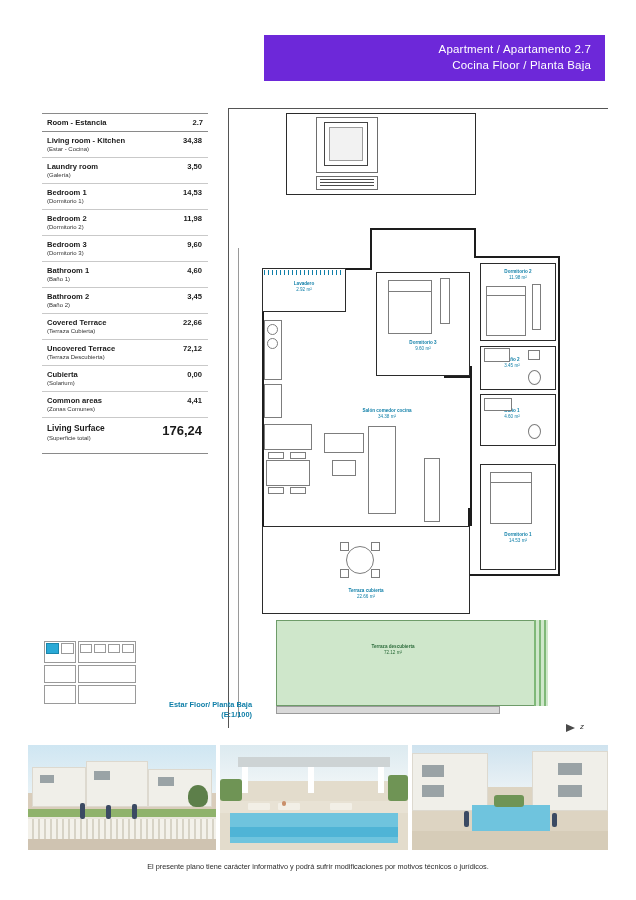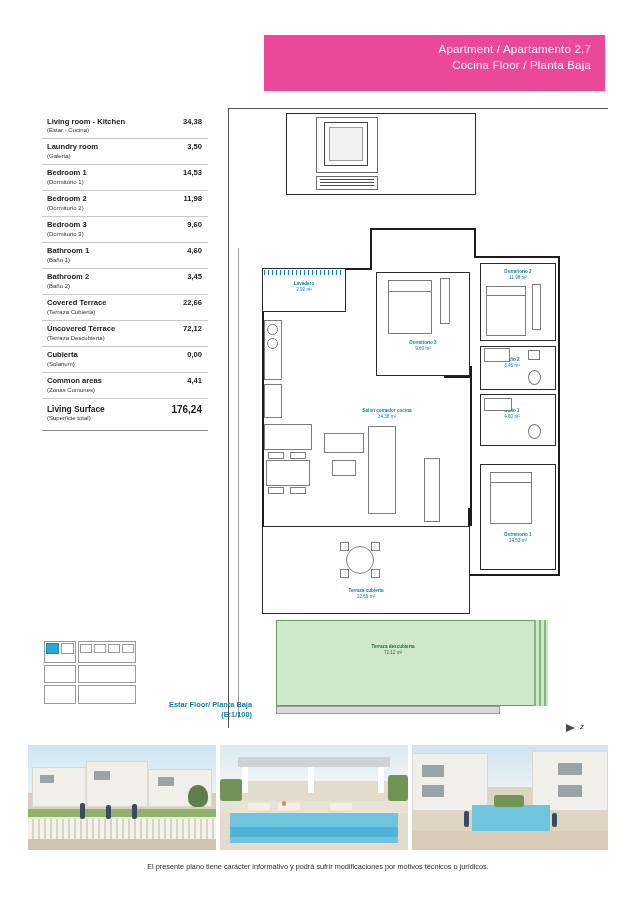--- a/index.html
+++ b/index.html
@@ -16,22 +16,22 @@
     color: #1a1a1a;
     overflow: hidden;
   }
 
   
   .header-band {
     position: absolute;
     left: 264px;
     top: 35px;
     width: 341px;
-    height: 56px;
-    background: #ec4899;
+    height: 46px;
+    background: #6d28d9;
   }
   .header-band .title-line {
     position: absolute;
     right: 14px;
     color: #ffffff;
     font-size: 11.5px;
     letter-spacing: 0.2px;
     text-align: right;
     white-space: nowrap;
   }
@@ -83,21 +83,21 @@
   .surface-table tr.head td {
     padding: 4px 5px;
   }
   .surface-table tr.head .name { font-size: 7.6px; }
   .surface-table tr.total {
     border-top: 1px solid #8a8a8a;
     border-bottom: 1px solid #8a8a8a;
   }
   .surface-table tr.total td.label { padding-top: 5px; padding-bottom: 5px; }
   .surface-table tr.total .name { font-size: 8.4px; }
-  .surface-table tr.total td.value { font-size: 10px; padding-top: 5px; padding-bottom: 15px;}
+  .surface-table tr.total td.value { font-size: 13px; padding-top: 5px; padding-bottom: 15px;}
 
   
   .plan {
     position: absolute;
     left: 228px;
     top: 108px;
     width: 380px;
     height: 620px;
   }
   .plan .frame-left {
@@ -266,20 +266,26 @@
 </head>
 <body>
 
 <div class="header-band">
   <div class="title-line line1">Apartment / Apartamento 2.7</div>
   <div class="title-line line2">Cocina Floor / Planta Baja</div>
 </div>
 
 <table class="surface-table">
   <tbody id="table-body">
+    <tr class="head">
+      <td class="label">
+          <span class="name">Room - Estancia</span>
+        </td>
+      <td class="value">2.7</td>
+    </tr>
   <tr class="row">
         <td class="label">
           <span class="name">Living room - Kitchen</span>
           <span class="sub">(Estar - Cocina)</span>
         </td>
         <td class="value">34,38</td>
       </tr>
       <tr class="row">
         <td class="label">
           <span class="name">Laundry room</span>

